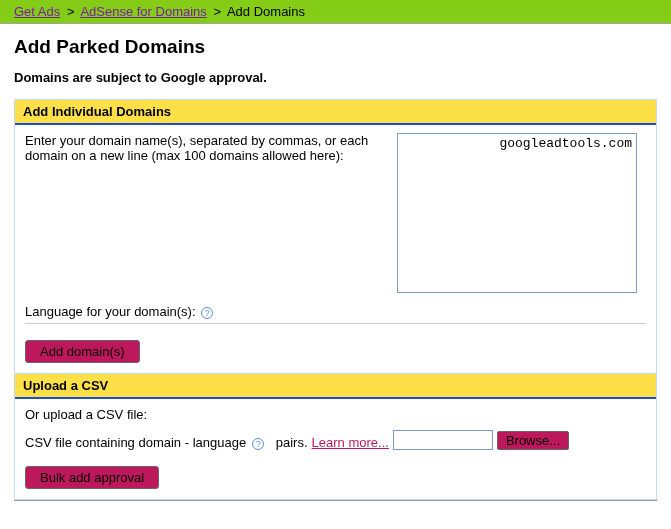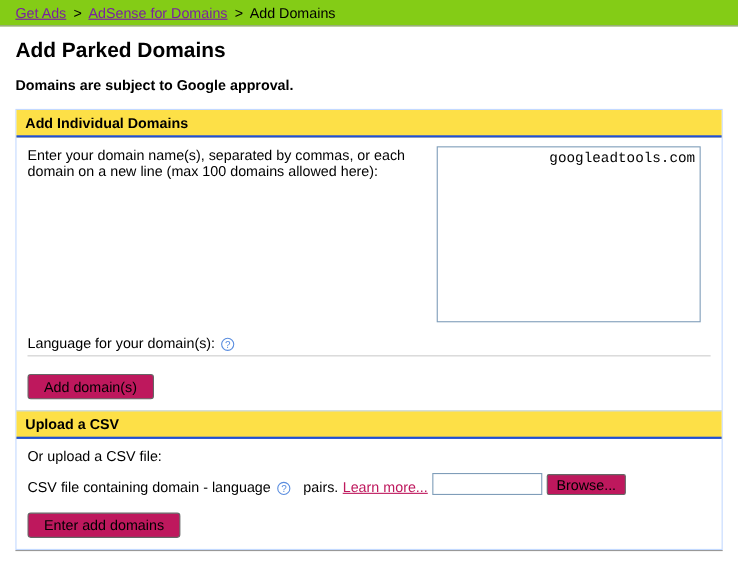--- a/index.html
+++ b/index.html
@@ -70,17 +70,17 @@
         <span>CSV file containing domain - language</span>
         <span class="help-icon">?</span>
         <span>&nbsp;</span>
         <span>pairs.</span>
         <a href="#" class="link">Learn more...</a>
         <input type="text" class="file-input" style="">
         <button class="browse-btn">Browse...</button>
       </div>
     </div>
     <div class="btn-row">
-      <button>Enter add domains</button>
+      <button>Bulk add approval</button>
     </div>
   </div>
   <div class="bottom-line"></div>
 </div>
 
 </body></html>

